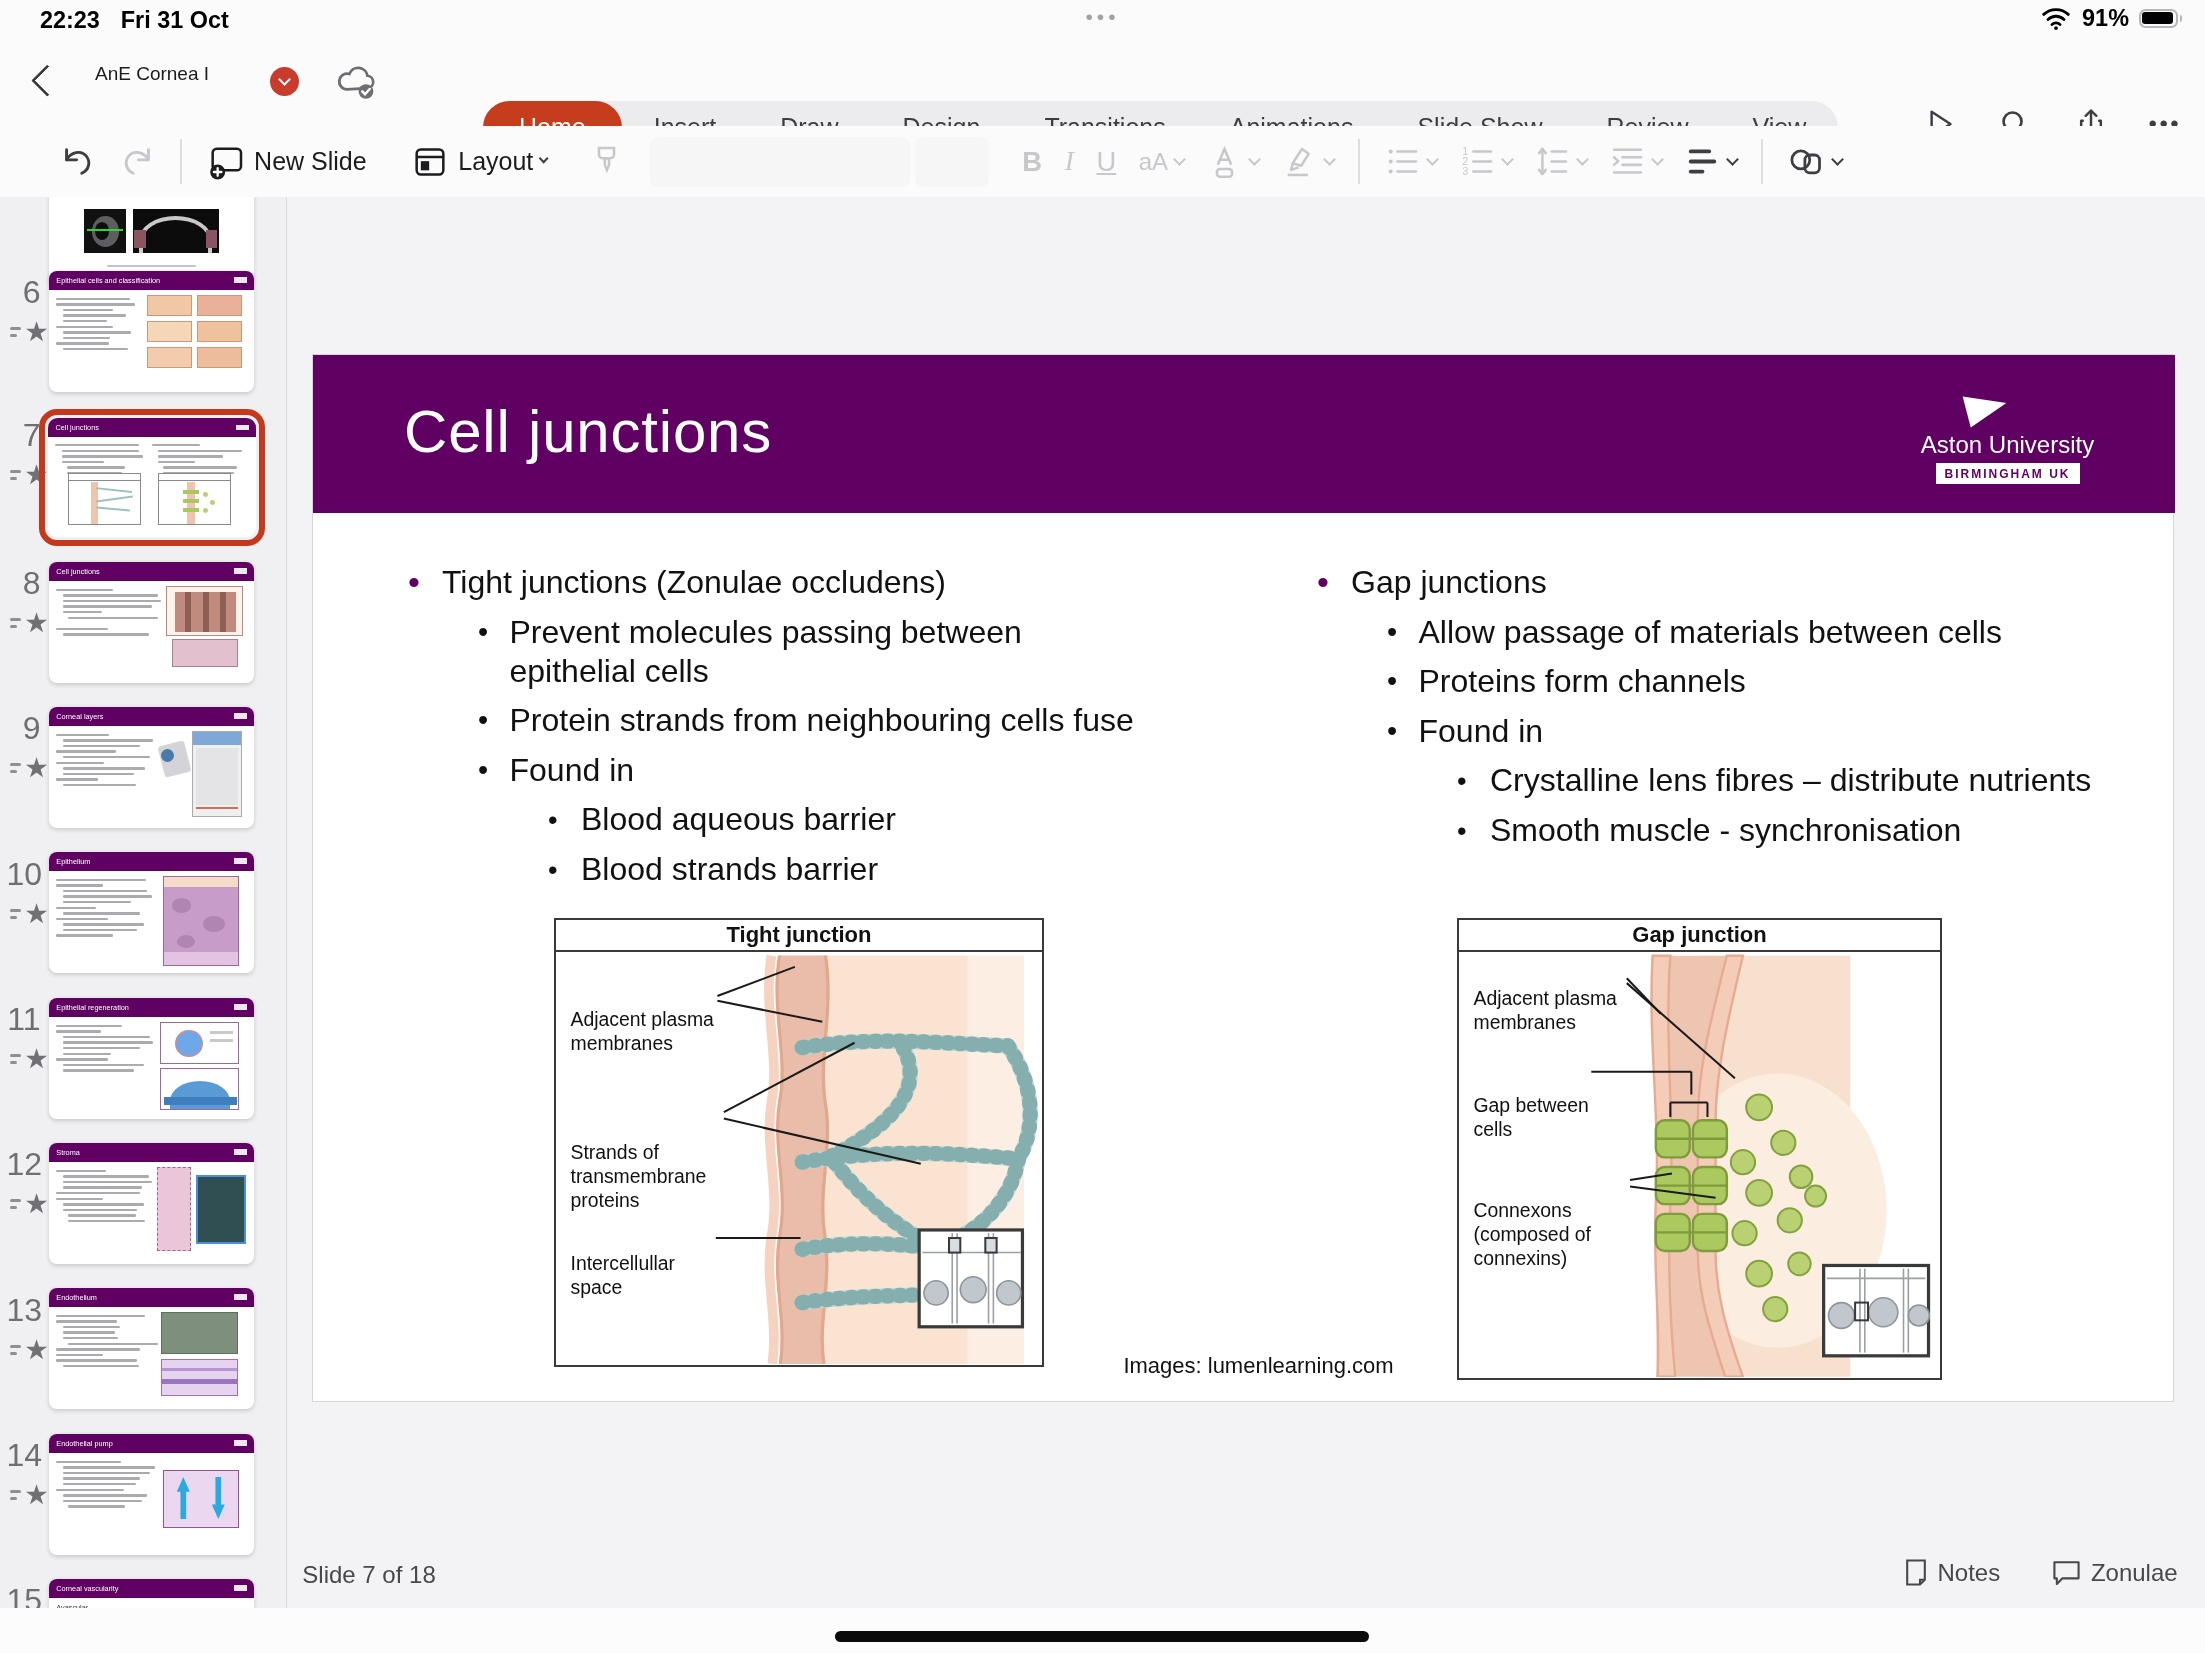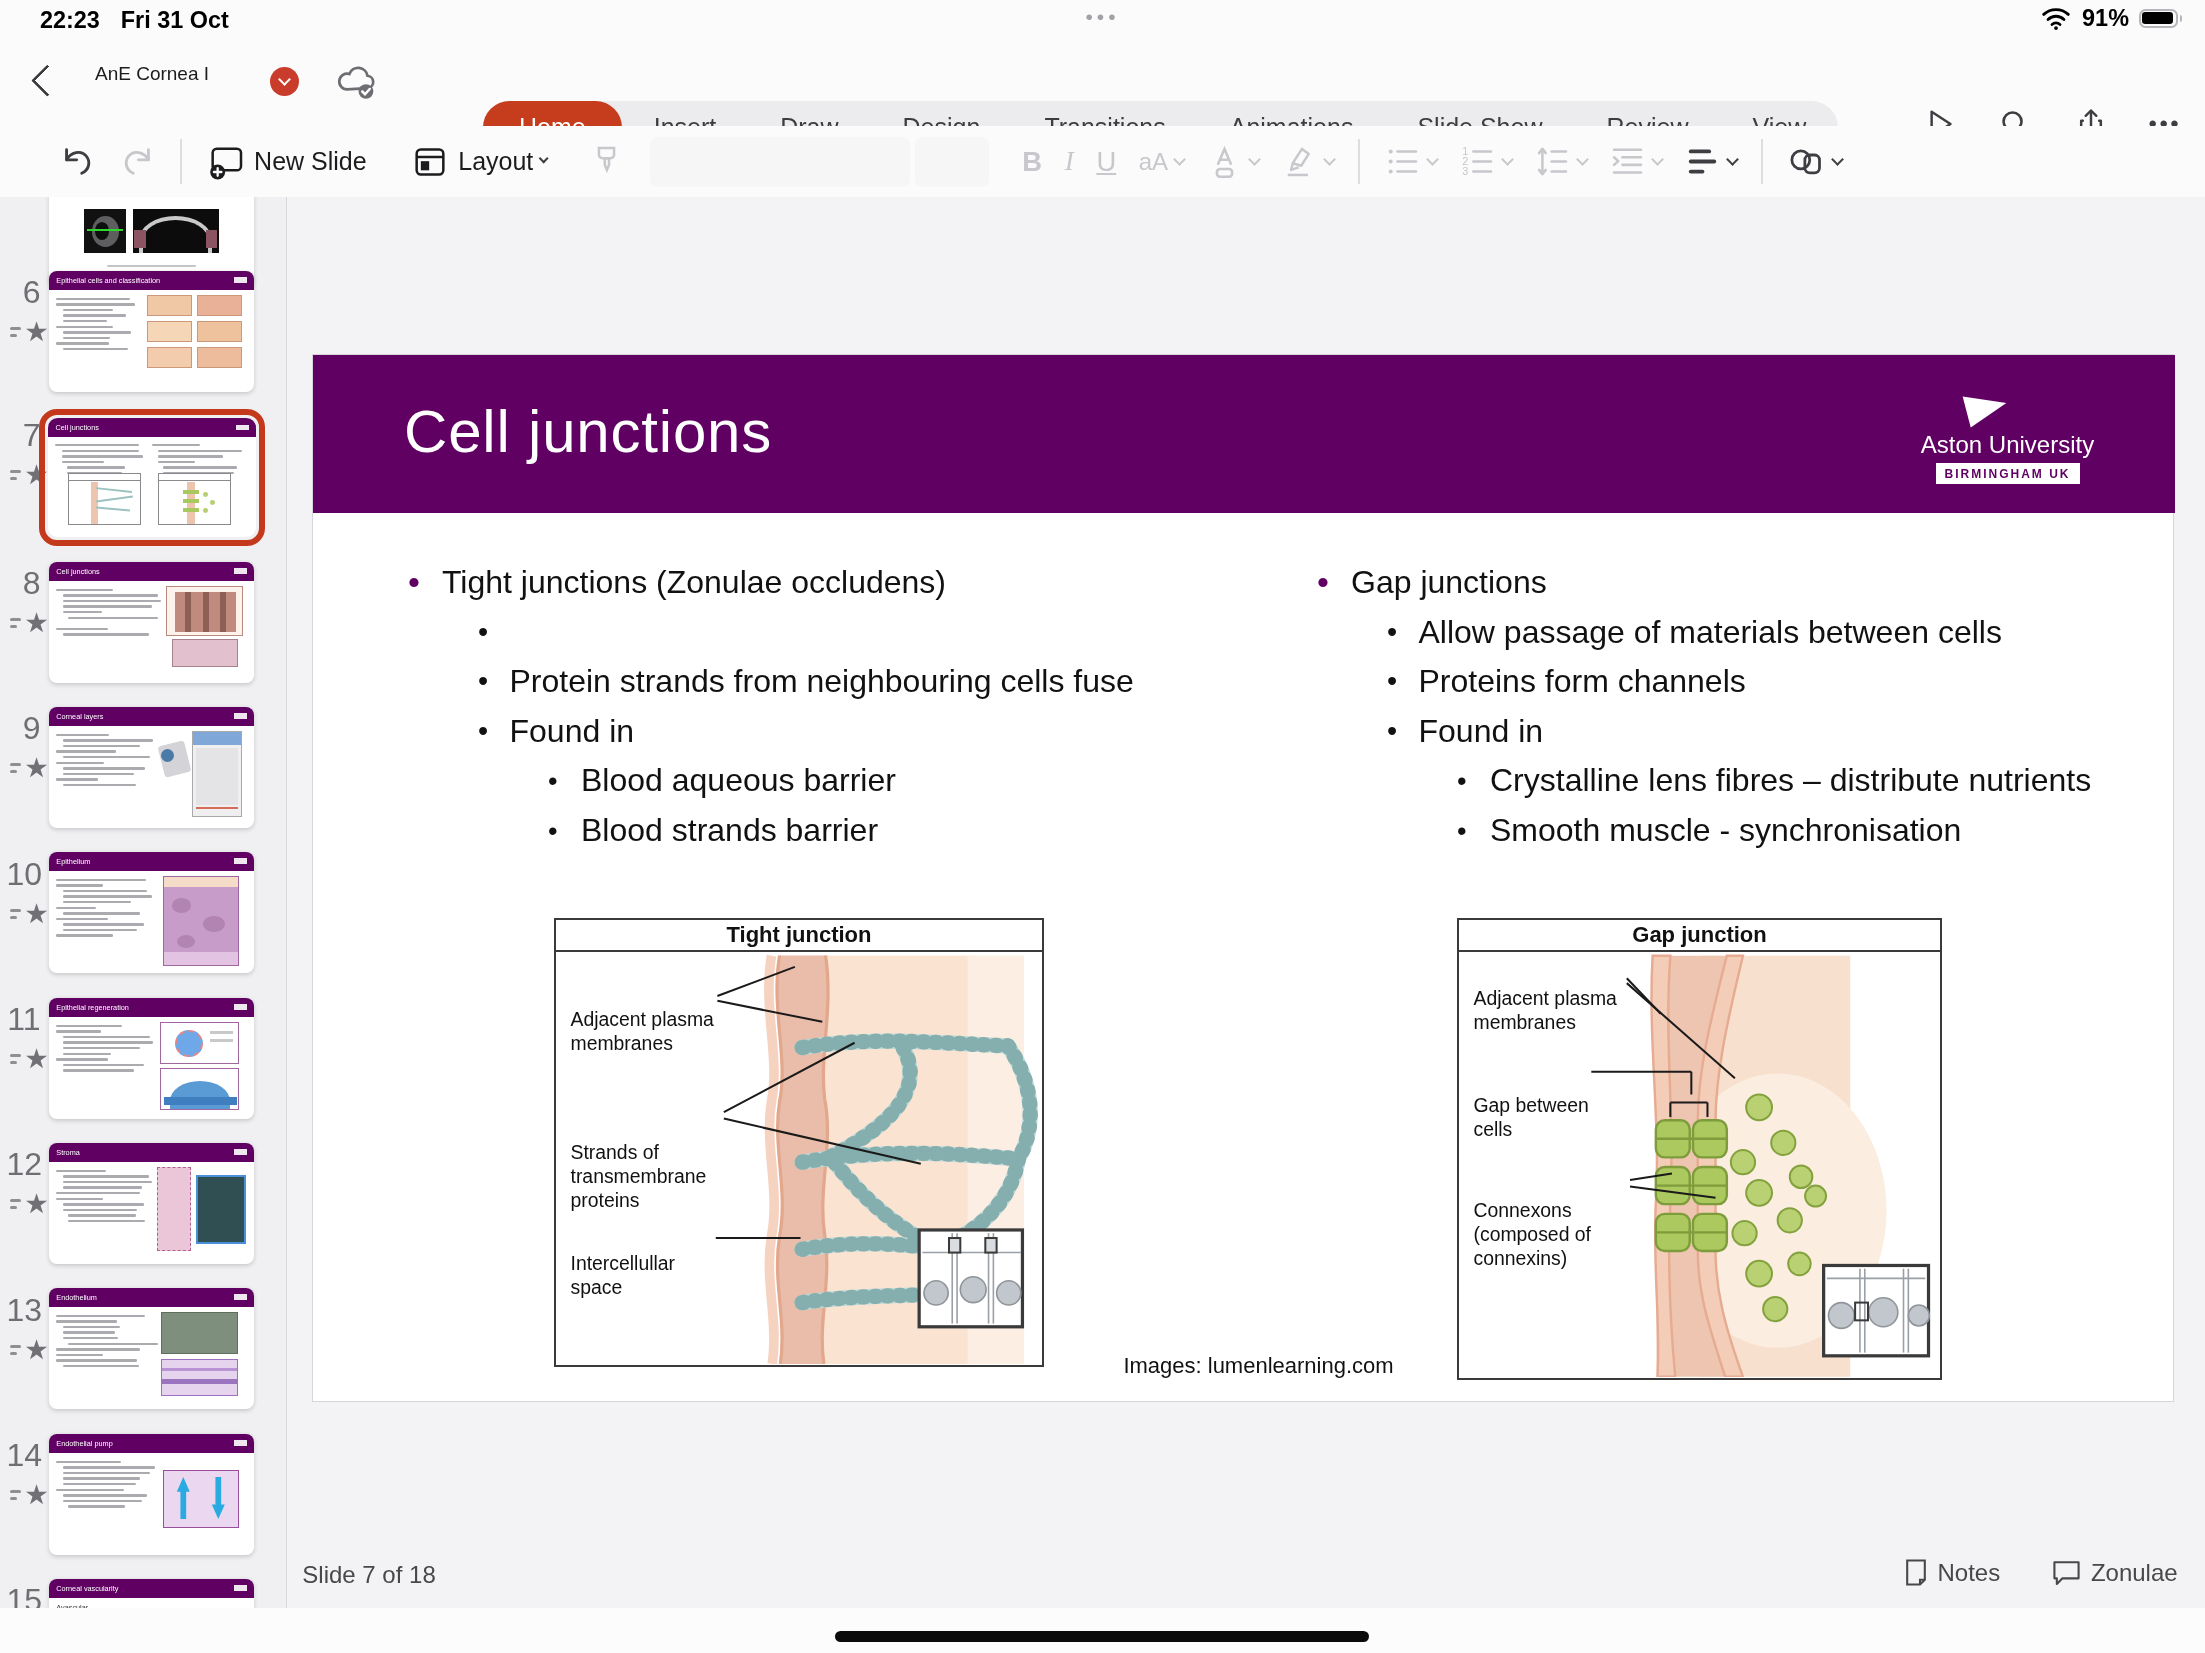--- a/index.html
+++ b/index.html
@@ -720,20 +720,21 @@
           </div>
         </div>
 
         <div class="scol" style="left:95px; width:894px;">
           <div class="row">
               <span class="bu">•</span>
             <span>Tight junctions (Zonulae occludens)</span>
             </div>
           <div class="row ind2">
               <span class="bu2">•</span>
+            <span style="max-width:557px;">Prevent molecules passing between epithelial cells</span>
             </div>
           <div class="row ind2">
               <span class="bu2">•</span>
             <span>Protein strands from neighbouring cells fuse</span>
             </div>
           <div class="row ind2">
               <span class="bu2">•</span>
             <span>Found in</span>
             </div>
           <div class="row ind3">

